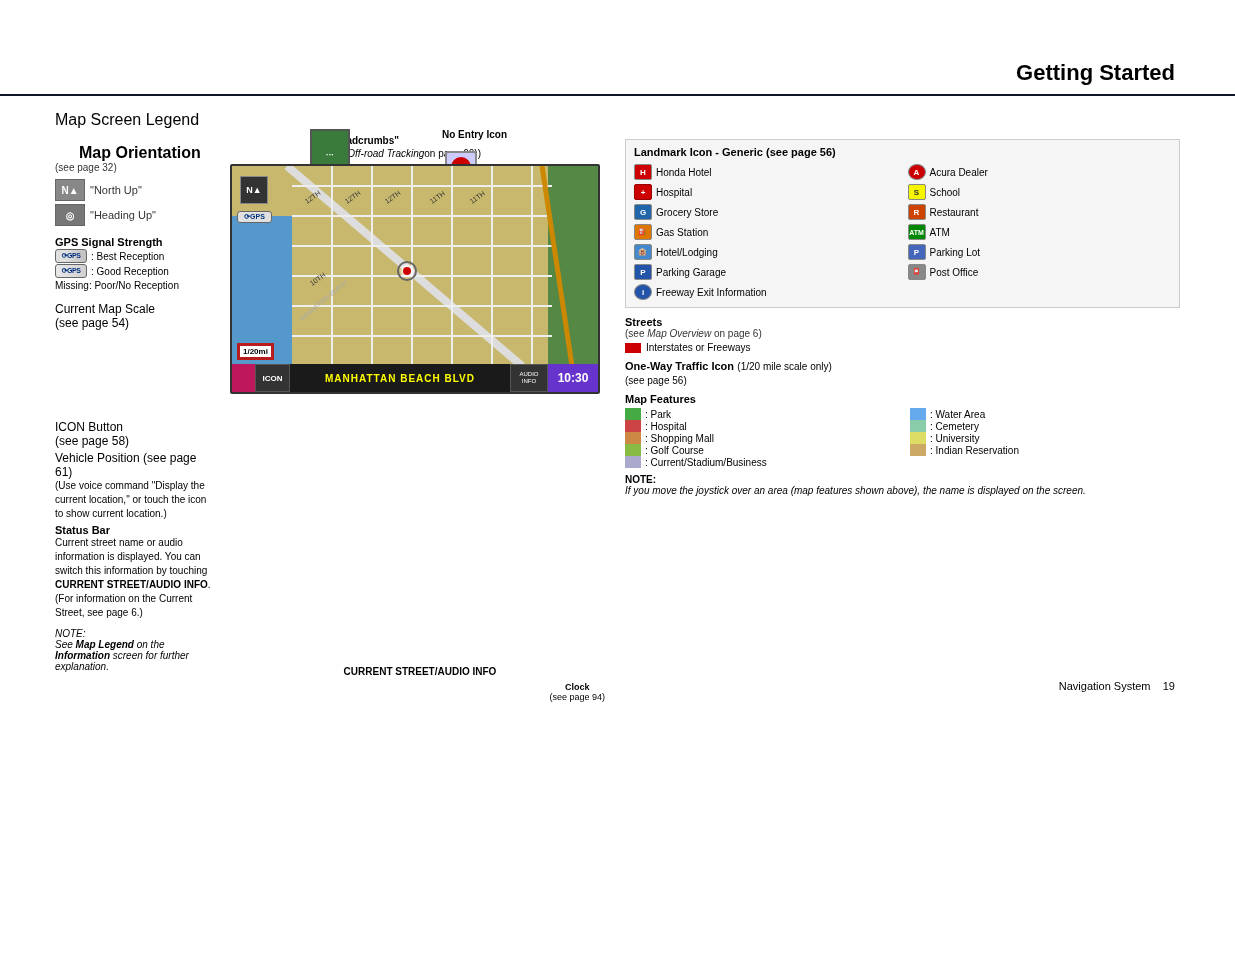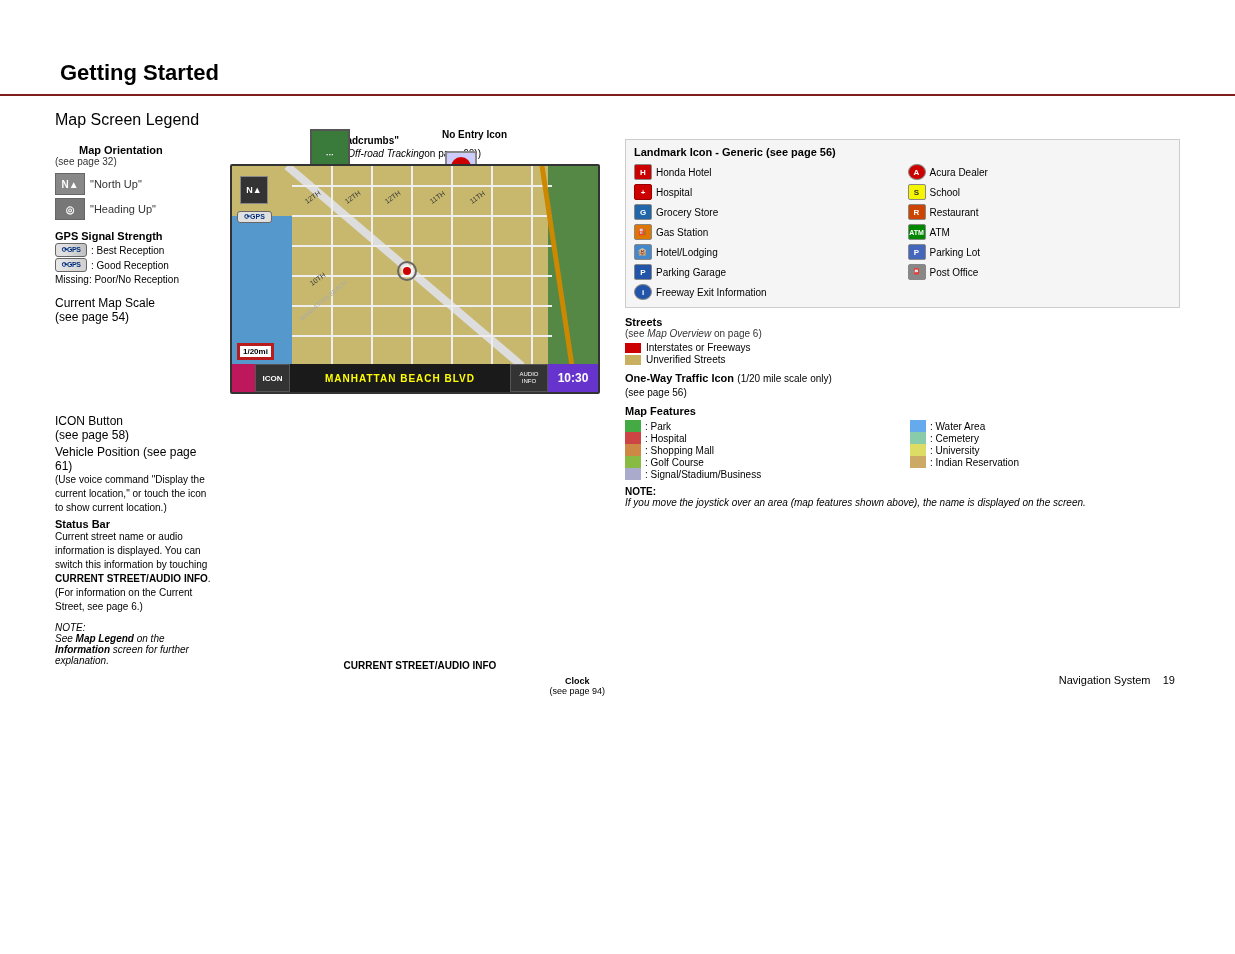--- a/index.html
+++ b/index.html
@@ -7,22 +7,23 @@
       width: 1235px;
       height: 954px;
       background: #fff;
       font-family: Arial, Helvetica, sans-serif;
       font-size: 12px;
       color: #000;
       overflow: hidden;
     }
 
     .page-header {
+      text-align: right;
       padding: 60px 60px 8px 60px;
-      border-bottom: 2px solid #7f1d1d;
+      border-bottom: 2px solid #0f172a;
     }
     .page-header h1 {
       font-size: 22px;
       font-weight: bold;
     }
 
     .content {
       padding: 15px 55px 10px 55px;
     }
 
@@ -30,21 +31,21 @@
       font-size: 16px;
       font-weight: normal;
       margin-bottom: 10px;
     }
 
     .map-orientation {
       margin-bottom: 5px;
     }
     .map-orientation .label-bold {
       font-weight: bold;
-      font-size: 11px;
+      font-size: 16px;
       padding-left: 24px;
     }
     .map-orientation .sub {
       font-size: 10px;
       color: #333;
     }
 
     .orientation-icons {
       margin: 6px 0 6px 0;
       display: flex;
@@ -717,24 +718,20 @@
           </div>
         </div>
       </div>
 
       <div class="streets-section">
         <div class="streets-title">Streets</div>
         <div class="streets-sub">(see <em>Map Overview</em> on page 6)</div>
         <div class="street-item">
           <div class="street-color interstate"></div>
           <span>Interstates or Freeways</span>
-        </div>
-        <div class="street-item">
-          <div class="street-color unverified"></div>
-          <span>Unverified Streets</span>
         </div>
       </div>
 
       <div class="one-way">
         <span class="one-way-title">One-Way Traffic Icon</span>
         <span class="one-way-sub">(1/20 mile scale only)</span><br>
         <span class="one-way-sub">(see page 56)</span>
       </div>
 
       <div class="map-features">
@@ -753,21 +750,21 @@
             <div class="feature-item">
               <div class="feat-color shopping"></div>
               <span>: Shopping Mall</span>
             </div>
             <div class="feature-item">
               <div class="feat-color golf"></div>
               <span>: Golf Course</span>
             </div>
             <div class="feature-item">
               <div class="feat-color airport"></div>
-              <span>: Signal/Stadium/Business</span>
+              <span>: Current/Stadium/Business</span>
             </div>
           </div>
 
           <div>
             <div class="feature-item">
               <div class="feat-color water"></div>
               <span>: Water Area</span>
             </div>
             <div class="feature-item">
               <div class="feat-color cemetery"></div>

